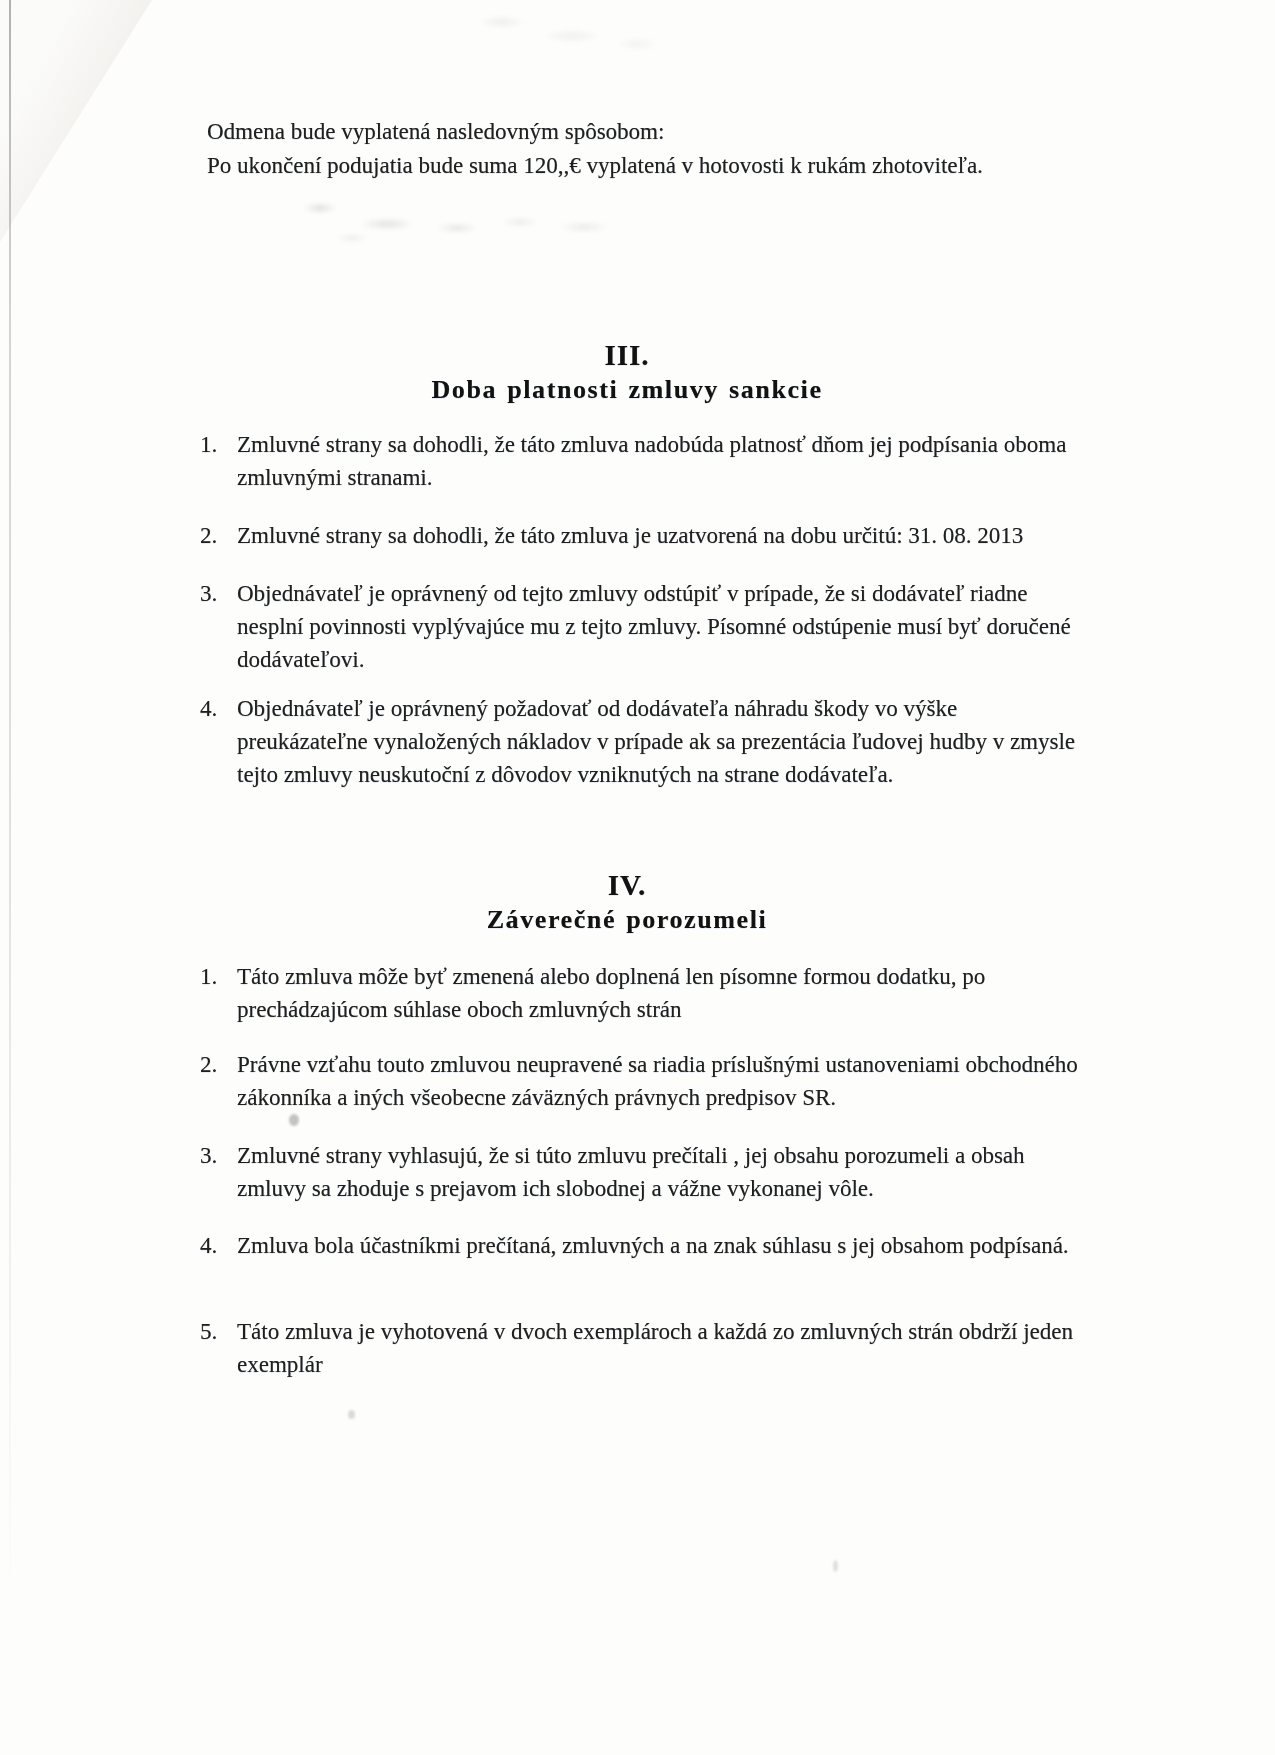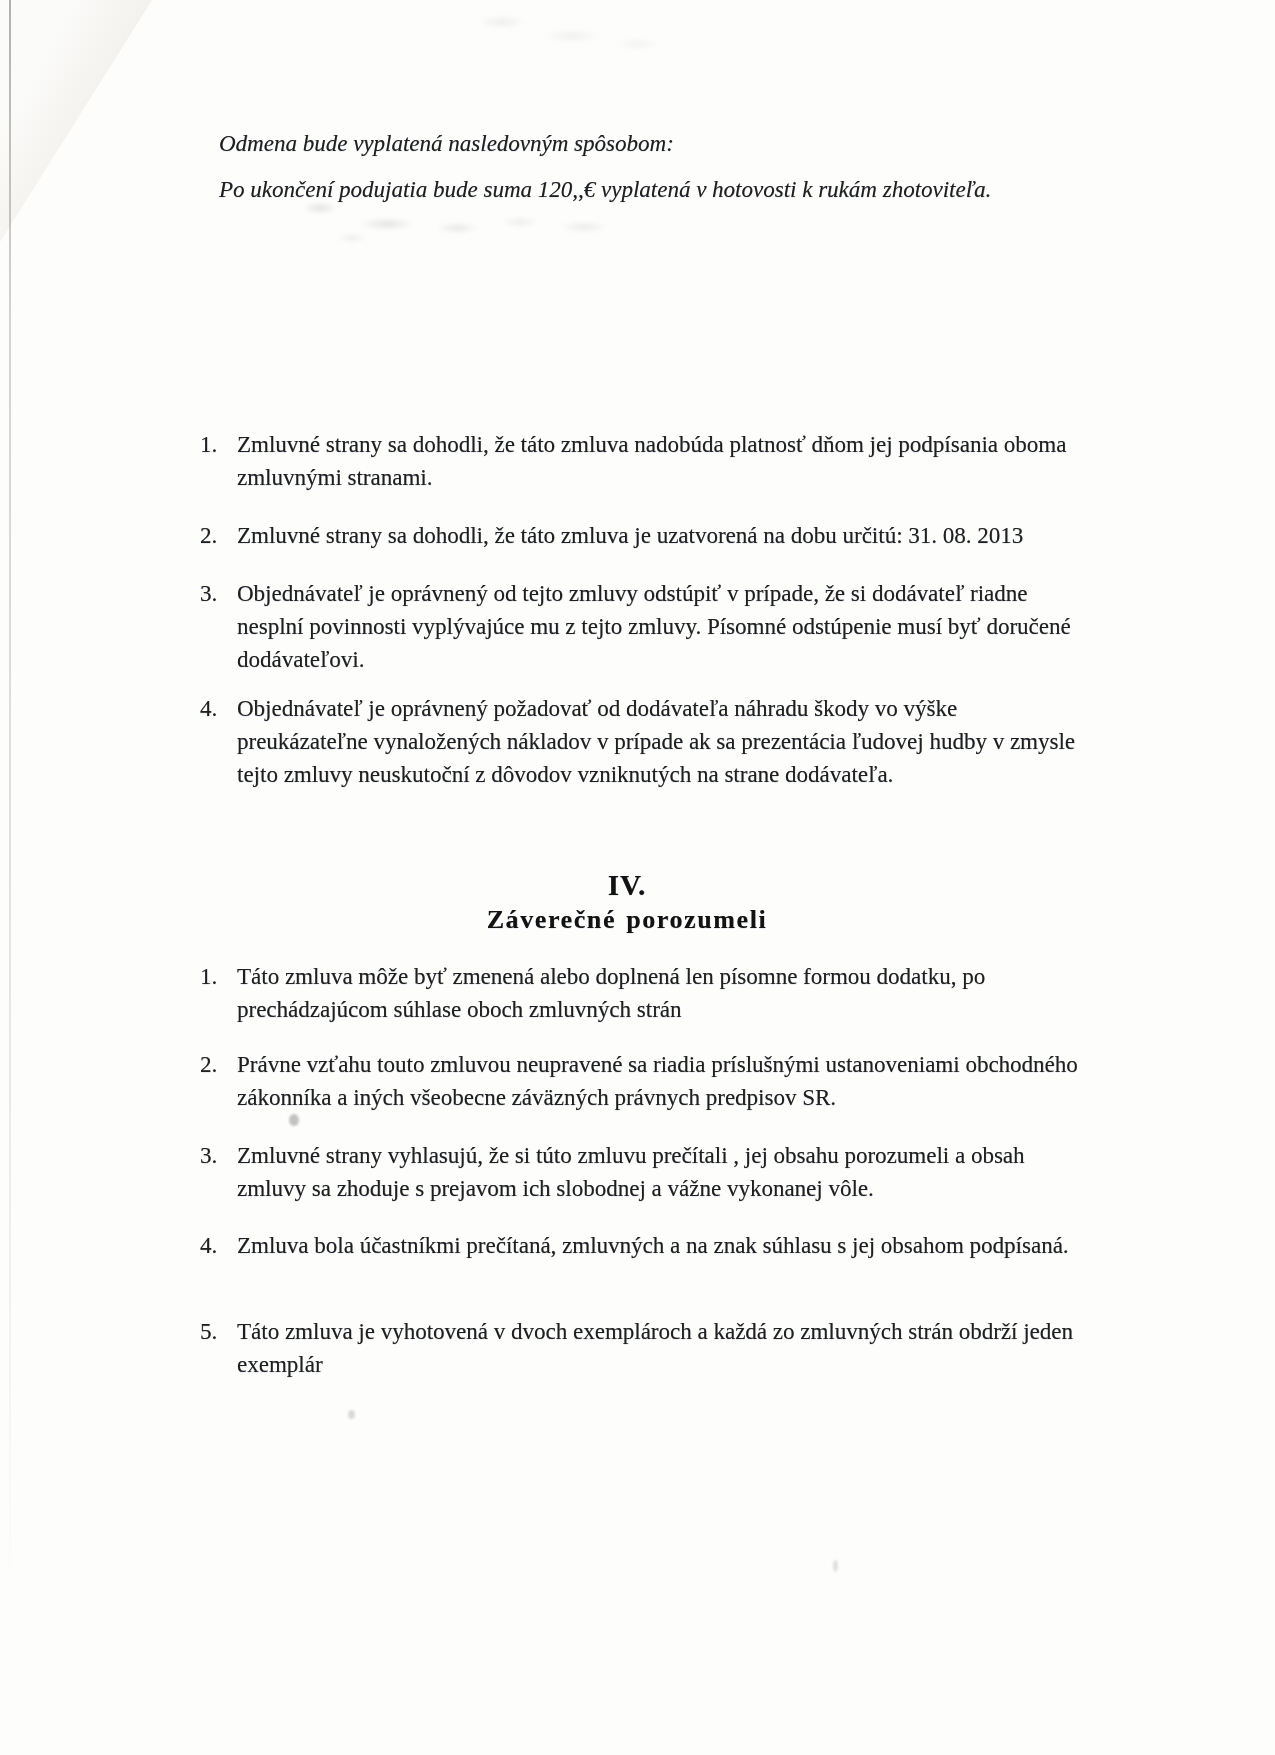--- a/index.html
+++ b/index.html
@@ -50,21 +50,21 @@
       radial-gradient(42px 10px at 110px 30px, rgba(195,193,195,.45) 0%, transparent 70%),
       radial-gradient(30px 9px at 175px 38px, rgba(200,198,200,.4) 0%, transparent 70%);
   }
   .speck{position:absolute;border-radius:50%;filter:blur(1px);background:rgba(140,138,140,.5);}
   .speck-1{left:289px;top:1114px;width:10px;height:12px;}
   .speck-2{left:348px;top:1410px;width:7px;height:9px;opacity:.6;}
   .speck-3{left:833px;top:1560px;width:5px;height:12px;opacity:.5;}
 
   
   .intro{position:absolute;left:207px;top:115px;font-size:23px;line-height:34px;}
-  .intro p{margin:12px;font-style:italic;}
+  .intro p{margin:0;}
 
   .sec-head{
     position:absolute;left:187px;width:880px;text-align:center;
     font-weight:bold;color:#121212;
   }
   .sec-head .sec-num{font-size:29px;line-height:35px;letter-spacing:1px;}
   .sec-head .sec-title{font-size:26px;line-height:34px;letter-spacing:1.6px;word-spacing:2px;}
   #sec3-head{top:338px;}
   #sec4-head{top:868px;text-align:center;}
 
@@ -96,20 +96,22 @@
   <div class="speck speck-1"></div>
   <div class="speck speck-2"></div>
   <div class="speck speck-3"></div>
 
   <div class="intro scan-text">
     <p>Odmena bude vyplatená nasledovným spôsobom:</p>
     <p>Po ukončení podujatia bude suma 120,,€ vyplatená v hotovosti k rukám zhotoviteľa.</p>
   </div>
 
   <div class="sec-head scan-text" id="sec3-head">
+    <div class="sec-num">III.</div>
+    <div class="sec-title">Doba platnosti zmluvy sankcie</div>
   </div>
 
   <div class="item scan-text" id="s3-i1">
     <span class="num">1.</span>
     <span class="txt">Zmluvné strany sa dohodli, že táto zmluva nadobúda platnosť dňom jej podpísania oboma zmluvnými stranami.</span>
   </div>
   <div class="item scan-text" id="s3-i2">
     <span class="num">2.</span>
     <span class="txt">Zmluvné strany sa dohodli, že táto zmluva je uzatvorená na dobu určitú: 31. 08. 2013</span>
   </div>

